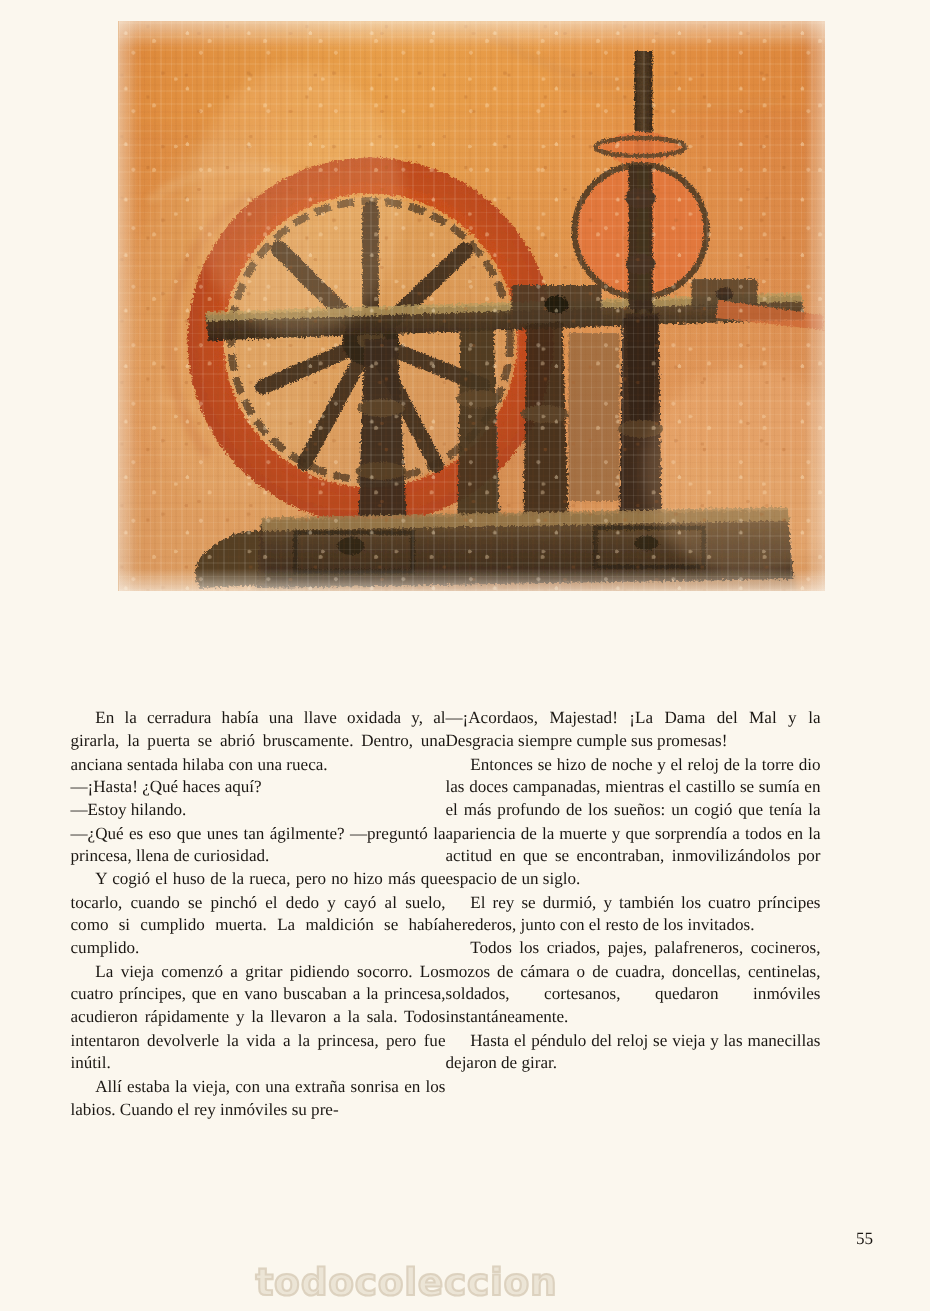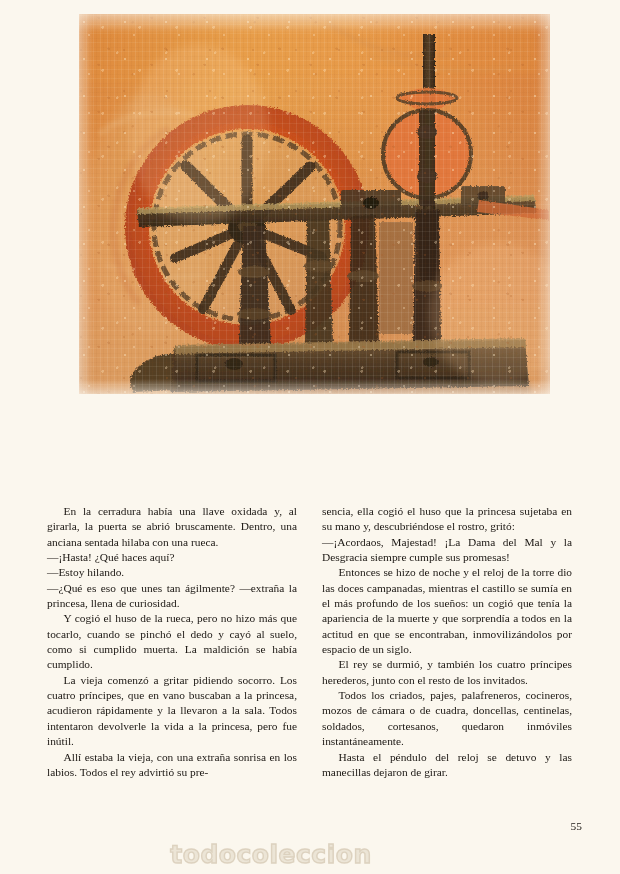--- a/index.html
+++ b/index.html
@@ -89,24 +89,23 @@
       linear-gradient(180deg, rgba(251,247,238,.55) 0%, rgba(251,247,238,0) 5%),
       linear-gradient(0deg,  rgba(251,247,238,.60) 0%, rgba(251,247,238,0) 4%),
       linear-gradient(90deg, rgba(251,247,238,.45) 0%, rgba(251,247,238,0) 3%),
       linear-gradient(270deg,rgba(251,247,238,.45) 0%, rgba(251,247,238,0) 3%);
     pointer-events:none;
   }
 
   
   .body-text{
     position:absolute;
-    left:47px;top:504px;
+    left:47px;top:472px;
     width:525px;
     display:flex;
-    gap:25px;
   }
   .col{
     width:250px;
     font-size:11.4px;
     line-height:15.35px;
     color:#1b1713;
     text-align:justify;
     text-justify:inter-word;
     hyphens:manual;
     font-family:"Liberation Serif", serif;
@@ -319,32 +318,31 @@
       <div class="tex-dot"></div>
       <div class="edge-fade"></div>
     </div>
   </div>
 
   <div class="body-text">
     <div class="col">
       <p class="ind">En la cerradura había una llave oxidada y, al girarla, la puerta se abrió bruscamente. Dentro, una anciana sentada hilaba con una rueca.</p>
       <p class="noind">—¡Hasta! ¿Qué haces aquí?</p>
       <p class="noind">—Estoy hilando.</p>
-      <p class="noind">—¿Qué es eso que unes tan ágilmente? —extraña la princesa, llena de curiosidad.</p>
+      <p class="noind">—¿Qué es eso que unes tan ágilmente? —preguntó la princesa, llena de curiosidad.</p>
       <p class="ind">Y cogió el huso de la rueca, pero no hizo más que tocarlo, cuando se pinchó el dedo y cayó al suelo, como si cumplido muerta. La maldición se había cumplido.</p>
       <p class="ind">La vieja comenzó a gritar pidiendo socorro. Los cuatro príncipes, que en vano buscaban a la princesa, acudieron rápidamente y la llevaron a la sala. Todos intentaron devolverle la vida a la princesa, pero fue inútil.</p>
-      <p class="ind">Allí estaba la vieja, con una extraña sonrisa en los labios. Todos el rey advirtió su pre-</p>
+      <p class="ind">Allí estaba la vieja, con una extraña sonrisa en los labios. Cuando el rey inmóviles su pre-</p>
     </div>
     <div class="col">
-      <p class="noind">sencia, ella cogió el huso que la princesa sujetaba en su mano y, descubriéndose el rostro, gritó:</p>
       <p class="noind">—¡Acordaos, Majestad! ¡La Dama del Mal y la Desgracia siempre cumple sus promesas!</p>
       <p class="ind">Entonces se hizo de noche y el reloj de la torre dio las doces campanadas, mientras el castillo se sumía en el más profundo de los sueños: un cogió que tenía la apariencia de la muerte y que sorprendía a todos en la actitud en que se encontraban, inmovilizándolos por espacio de un siglo.</p>
       <p class="ind">El rey se durmió, y también los cuatro príncipes herederos, junto con el resto de los invitados.</p>
       <p class="ind">Todos los criados, pajes, palafreneros, cocineros, mozos de cámara o de cuadra, doncellas, centinelas, soldados, cortesanos, quedaron inmóviles instantáneamente.</p>
-      <p class="ind">Hasta el péndulo del reloj se detuvo y las manecillas dejaron de girar.</p>
+      <p class="ind">Hasta el péndulo del reloj se vieja y las manecillas dejaron de girar.</p>
     </div>
   </div>
 
   <div class="folio">55</div>
 
   <div class="watermark">todocoleccion</div>
 
 </div>
 
 </body></html>

